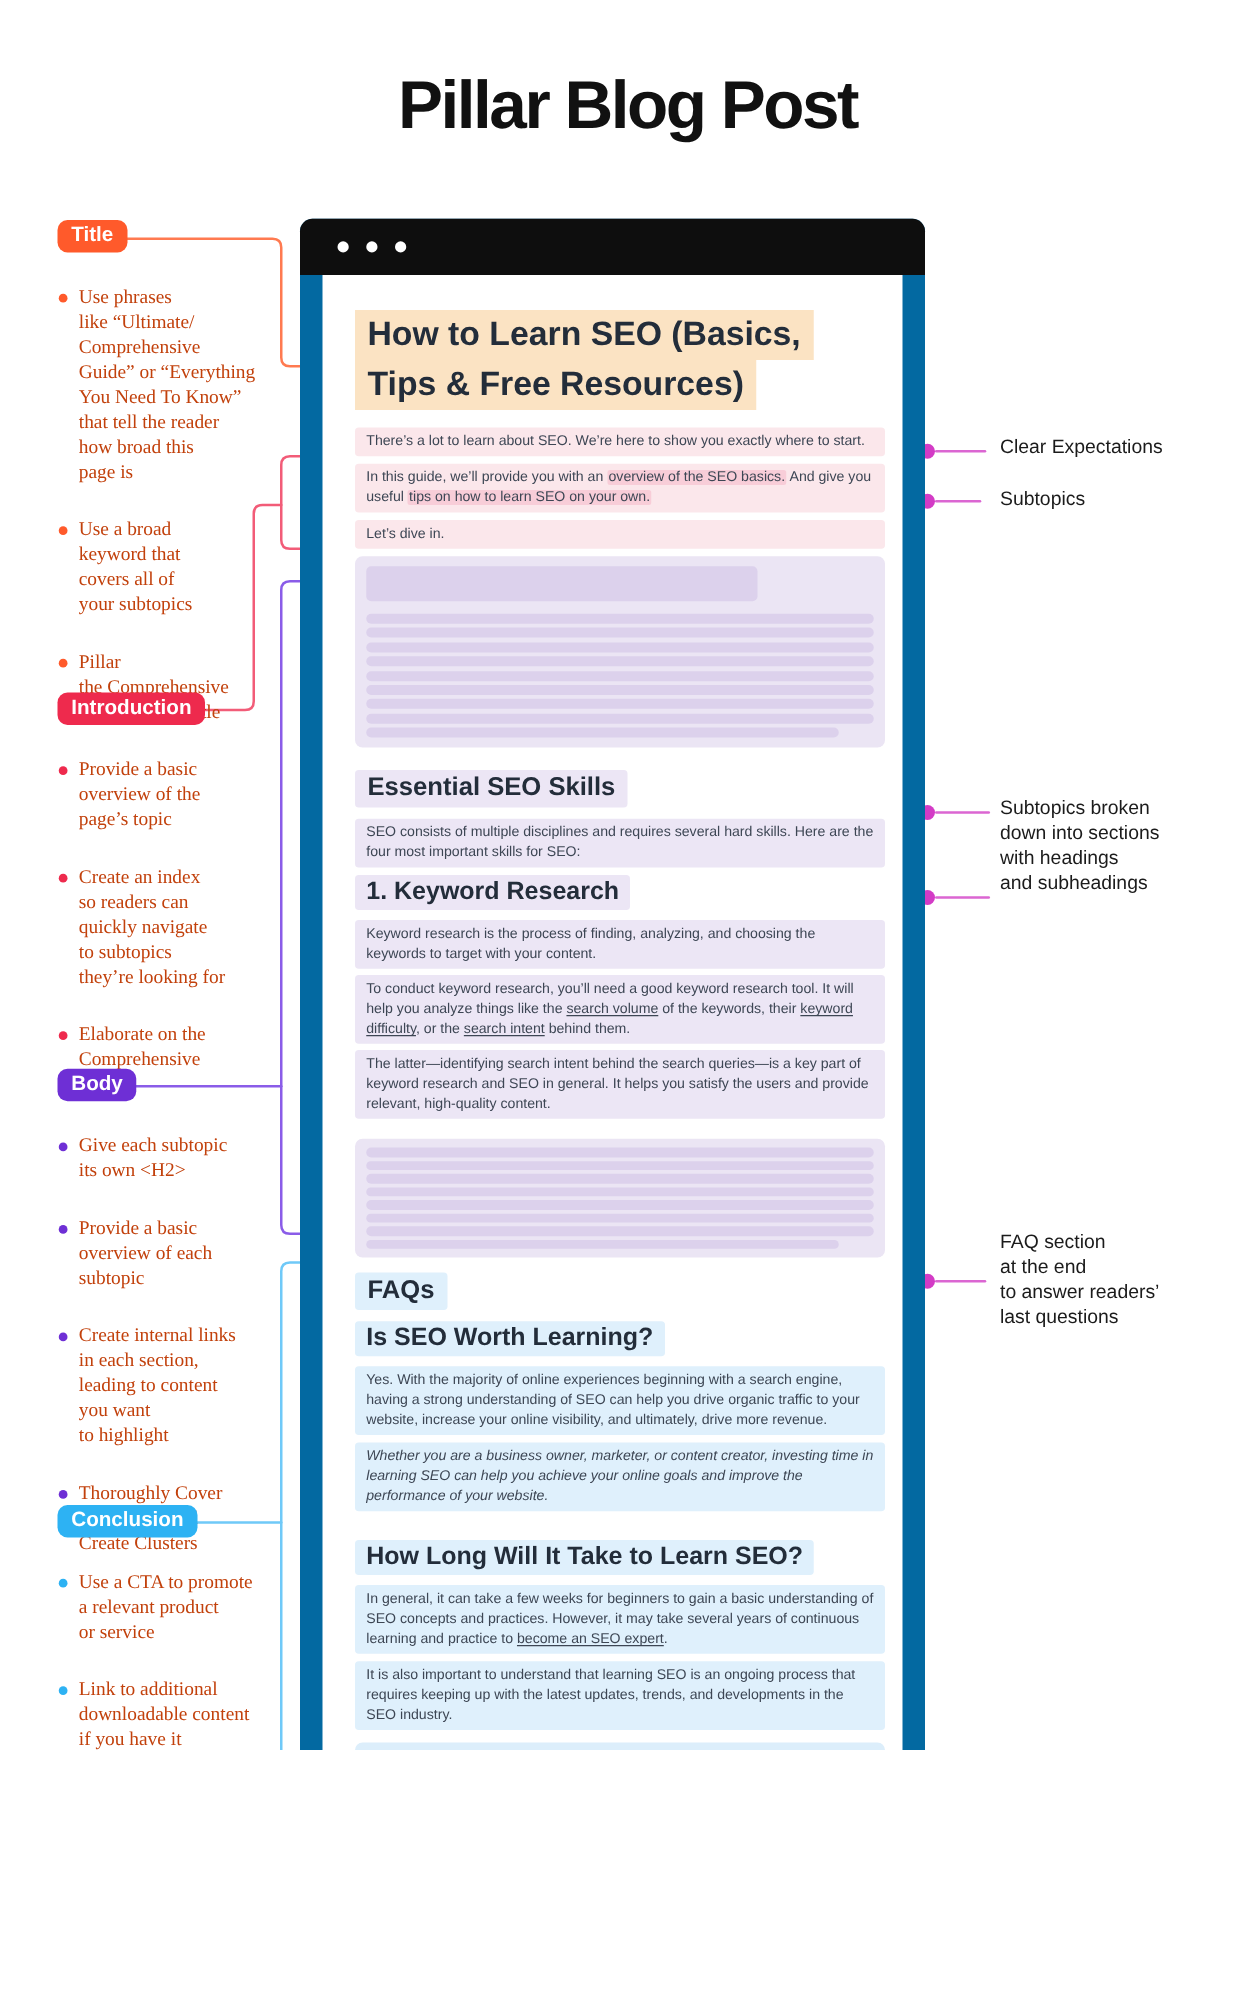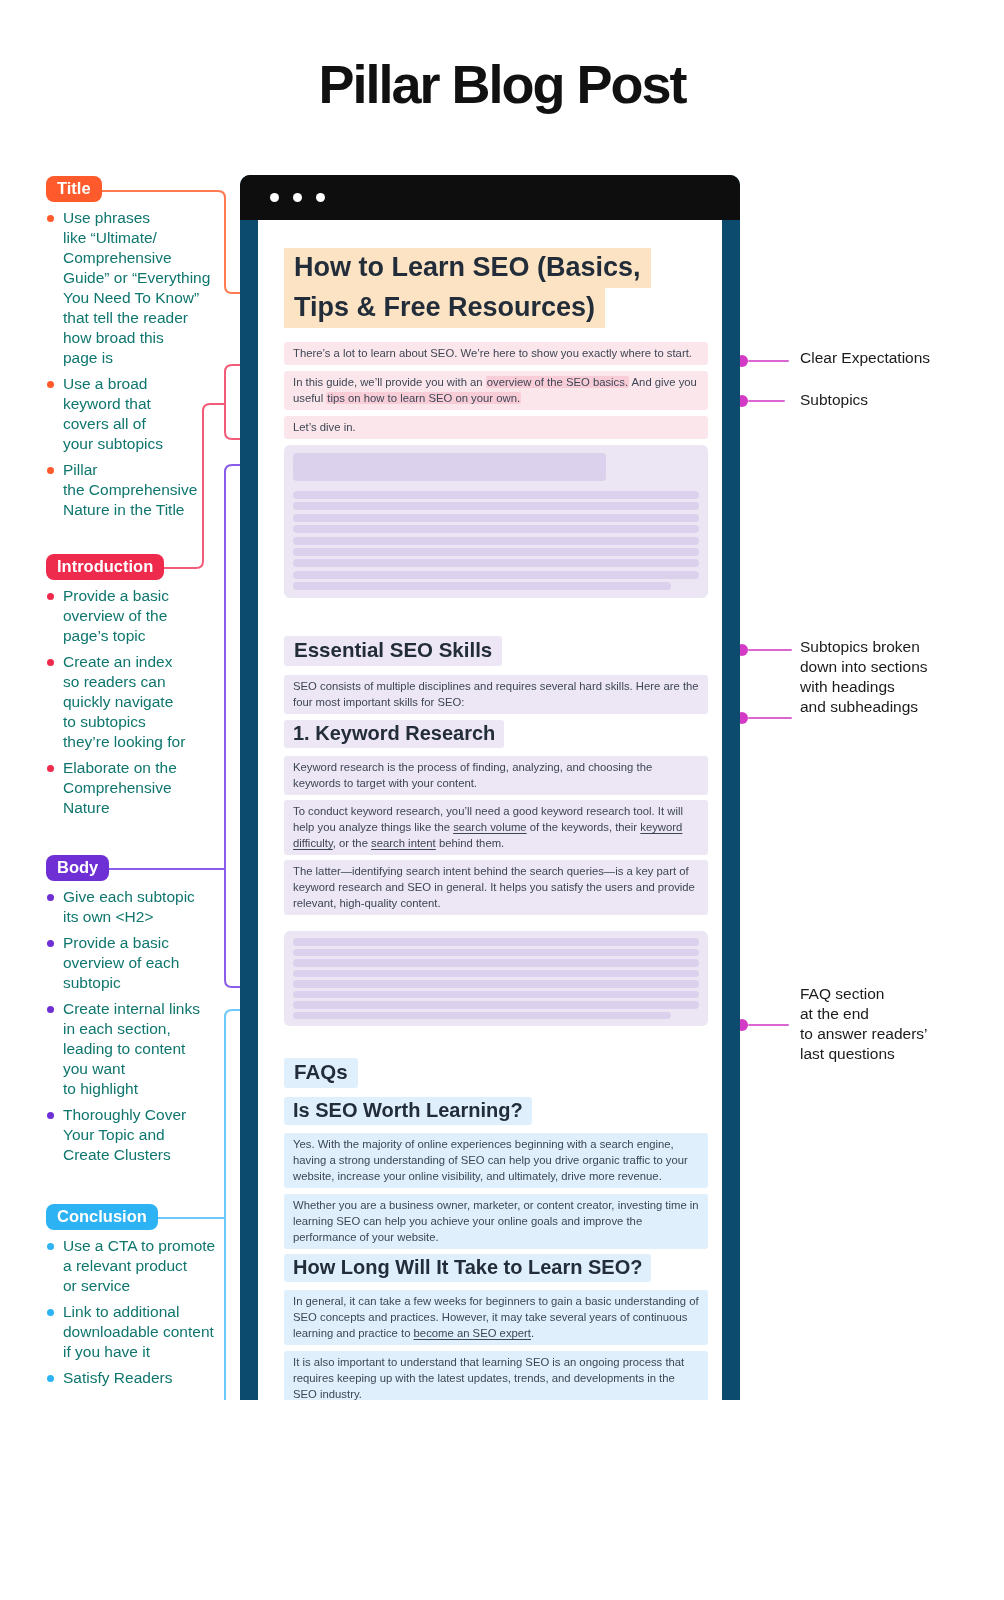--- a/index.html
+++ b/index.html
@@ -18,63 +18,63 @@
 
   
   .grp { position:absolute; left:46px; width:205px; }
   .badge { display:inline-block; color:#fff; font-weight:700; font-size:16.5px;
     padding:3px 11px 4px; border-radius:8px; }
   .badge-title { background:#FF5A2B; }
   .badge-intro { background:#EE2A4D; }
   .badge-body  { background:#6E2FD5; }
   .badge-concl { background:#2DB2F3; }
   .bullets { list-style:none; margin-top:2px; }
-  .bullets li { position:relative; padding-left:17px; margin-top:6px;
-    font-size:15.5px; line-height:20px; color:#0f766e; }
+  .bullets li { position:relative; padding-left:17px; margin-top:26px;
+    font-size:15.5px; line-height:20px; color:#c2410c;font-family:Liberation Serif, serif; }
   .bullets li span { white-space:pre-line; }
   .bullets li::before { content:""; position:absolute; left:1px; top:6.5px;
     width:7px; height:7px; border-radius:50%; }
   .grp-title .bullets li::before { background:#FF5A2B; }
   .grp-intro .bullets li::before { background:#EE2A4D; }
   .grp-body  .bullets li::before { background:#6E2FD5; }
   .grp-concl .bullets li::before { background:#2DB2F3; }
 
   
   .ra { position:absolute; left:800px; width:190px; font-size:15.5px; line-height:20px;
     color:#1b1b1b; white-space:pre-line; }
 
   
   .browser { position:absolute; left:240px; top:175px; width:500px; height:1330px;
-    background:#0c4a6e; border-radius:10px; }
+    background:#0369a1; border-radius:10px; }
   .browser-top { height:45px; background:#0E0E0E; border-radius:10px 10px 0 0;
     display:flex; align-items:center; padding-left:30px; gap:14px; }
   .wdot { width:9px; height:9px; border-radius:50%; background:#fff; }
   .page { margin:0 18px; height:1272px; background:#fff; overflow:hidden;
     padding:28px 14px 0 26px; }
 
   .a-h1 { margin-bottom:14px; font-size:27px; font-weight:700; color:#232D3A; }
   .a-h1 .hline { display:table; background:#FBE3C3; padding:3px 10px 5px; line-height:32px; margin-bottom:0; }
 
   .p { font-size:11.3px; line-height:16px; color:#3D4654; border-radius:3px;
     padding:3px 9px 4px; margin-bottom:6px; }
   .p-pink { background:#FBE7EB; }
   .p-lav  { background:#ECE6F5; }
   .p-blue { background:#DFF0FC; }
   .hl-pink { background:#F8CDD8; border-radius:2px; padding:0 1px; }
   .lnk { text-decoration:underline; text-underline-offset:2px; cursor:pointer; }
 
   .h2 { display:inline-block; font-size:20.5px; font-weight:700; color:#232D3A;
-    padding:2px 10px 4px; border-radius:3px; margin-bottom:9px;margin-top:20px; }
+    padding:2px 10px 4px; border-radius:3px; margin-bottom:9px; }
   .h2-lav { background:#ECE6F5; }
   .h2-blue { background:#DFF0FC; }
   .h3 { display:inline-block; font-size:20px; font-weight:700; color:#232D3A;
     padding:2px 9px 3px; border-radius:3px; margin-bottom:8px; }
   .h3-lav { background:#ECE6F5; }
   .h3-blue { background:#DFF0FC; }
-  .mb5{margin-bottom:5px;} .mb10{margin-bottom:16px;} .mb13{margin-bottom:5px;}
+  .mb5{margin-bottom:5px;} .mb10{margin-bottom:16px;} .mb13{margin-bottom:23px;font-style:italic;}
 
   .sk { border-radius:6px; padding:8px 9px; }
   .sk-lav { background:#EBE5F4; margin:6px 0 18px; }
   .sk-lav2 { background:#EBE5F4; padding:7px 9px; margin-bottom:12px; }
   .sk-blue { background:#DCEEFB; margin-top:10px; }
   .sk-head { height:28px; border-radius:4px; width:77%; margin-bottom:10px; }
   .sk-head-sm { height:22px; border-radius:4px; width:77%; margin-bottom:12px; }
   .sk-line { height:8px; border-radius:4px; margin-bottom:3.4px; }
   .sk-line-sm { height:7.5px; border-radius:4px; margin-bottom:3px; }
   .sk-lav .sk-head, .sk-lav .sk-line, .sk-lav2 .sk-line-sm { background:#DCD1EC; }

